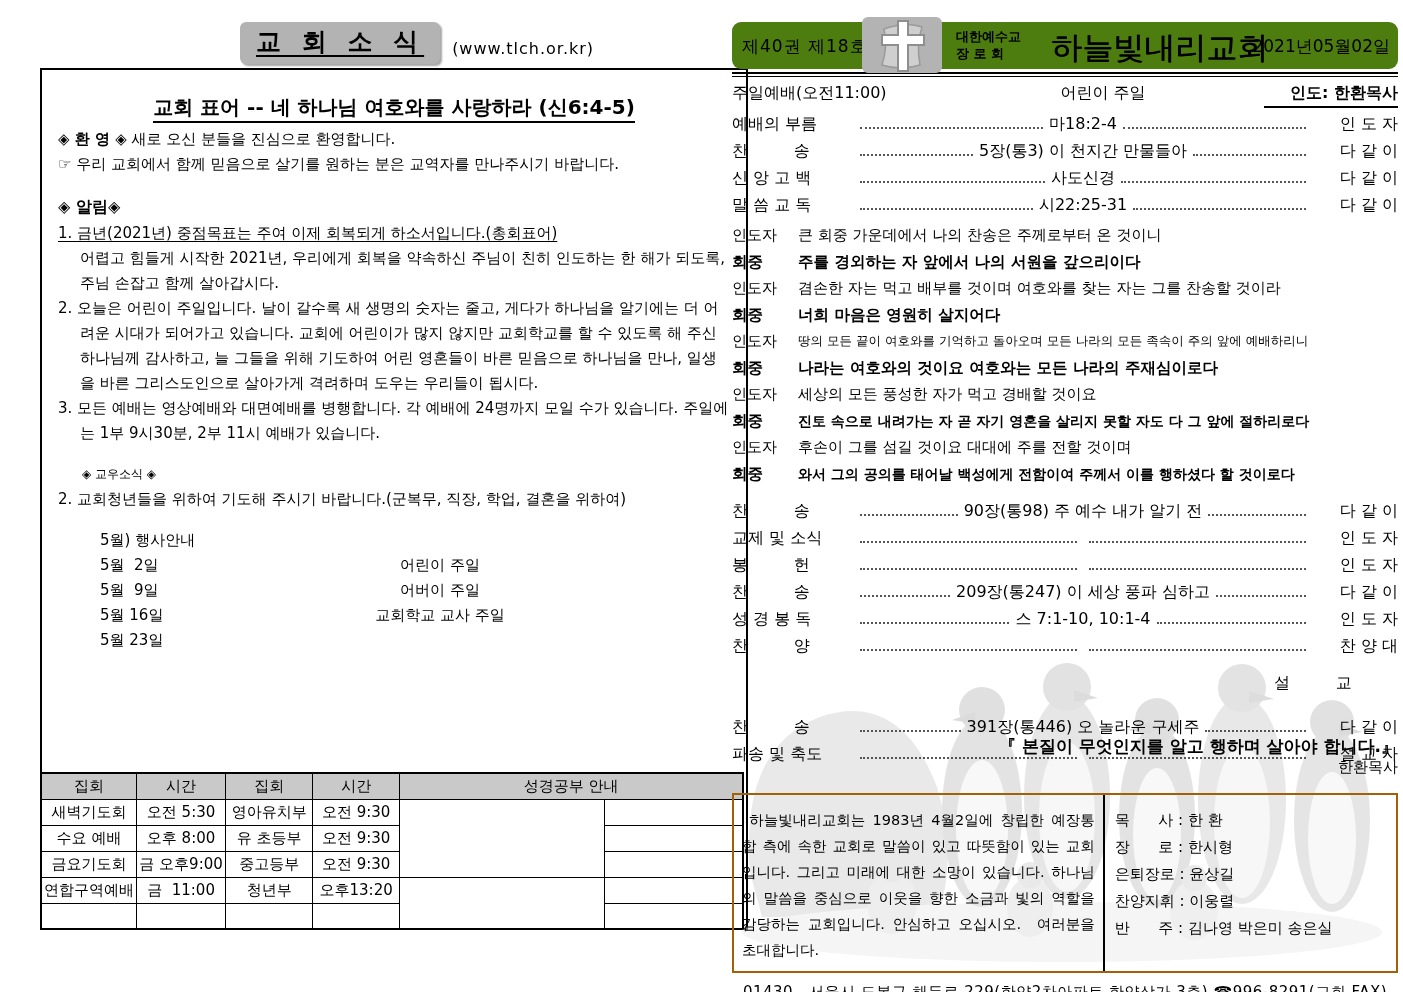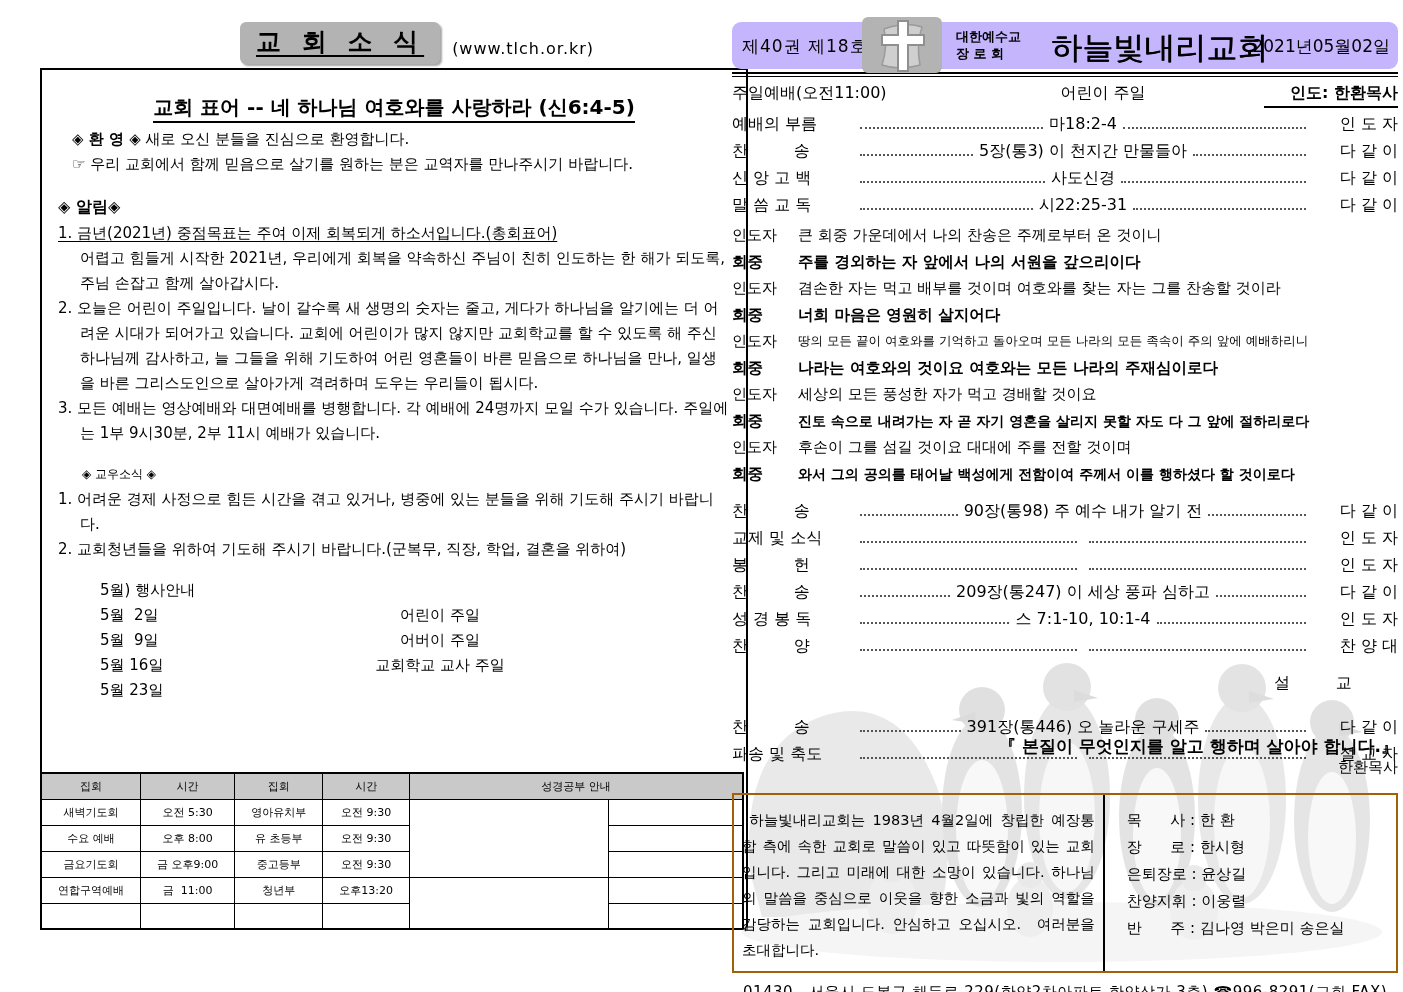--- a/index.html
+++ b/index.html
@@ -17,38 +17,38 @@
   .mast-title {
     display:inline-block; background:#b3b3b3; border-radius:6px; padding:3px 16px 6px;
     font-size:25px; font-weight:bold; letter-spacing:6px; white-space:pre;
     text-decoration:underline; text-underline-offset:5px;
     box-shadow:2px 2px 2px rgba(0,0,0,.35);
   }
   .mast-url { font-size:16px; padding-bottom:6px; letter-spacing:1px; }
   .content-box { position:relative; margin-top:4px; border:2px solid #000; height:862px; padding:0 16px; overflow:hidden; }
   .motto { text-align:center; margin-top:24px; margin-bottom:6px; }
   .motto span { font-size:20px; font-weight:bold; border-bottom:2px solid #000; padding-bottom:2px; }
-  .pline { font-size:15px; line-height:25px; white-space:pre-wrap;margin-left:14px; }
+  .pline { font-size:15px; line-height:25px; white-space:pre-wrap; }
   .sec-head { font-size:16px; font-weight:bold; margin-top:20px; margin-bottom:3px; }
   .item { font-size:15px; line-height:25px; white-space:pre-wrap; }
   .hang { padding-left:22px; text-indent:-22px; }
   .indent { padding-left:22px; }
   .sec-head2 { font-size:12px; font-weight:normal; margin:20px 0 4px 24px; }
   .events { margin-top:16px; margin-left:42px; }
   .ev-head { font-size:15px; line-height:25px; }
   .ev-row { display:flex; font-size:15px; line-height:25px; }
   .ev-date { width:120px; white-space:pre; }
   .ev-name { flex:1; text-align:center; padding-right:70px; white-space:pre; }
   .schedule { position:absolute; left:-2px; right:-2px; bottom:-2px; border-collapse:collapse; table-layout:fixed; border:2px solid #000; }
-  .schedule th, .schedule td { border:1px solid #000; font-size:11px; text-align:center; height:26px; padding:0 16px; white-space:pre; overflow:hidden; }
+  .schedule th, .schedule td { border:1px solid #000; font-size:15px; text-align:center; height:26px; padding:0 2px; white-space:pre; overflow:hidden; }
   .schedule th { background:#c9c9c9; font-weight:normal; }
 
   
   .right-page { position:absolute; left:732px; top:20px; width:666px; height:962px; }
-  .banner { position:relative; background:#c4b5fd; border-radius:9px; height:47px; margin-top:2px; z-index:2; }
+  .banner { position:relative; background:#4d7c0f; border-radius:9px; height:47px; margin-top:2px; z-index:2; }
   .issue { position:absolute; left:10px; top:13px; font-size:17px; letter-spacing:1px; white-space:pre; }
   .logo { position:absolute; left:128px; top:-7px; }
   .denom { position:absolute; left:224px; top:6px; font-size:13px; font-weight:bold; line-height:17px; white-space:pre; }
   .church { position:absolute; left:319px; top:5px; font-size:31px; font-weight:normal; text-shadow:0.7px 0 #000; white-space:pre; }
   .bdate { position:absolute; right:8px; top:13px; font-size:17px; white-space:pre; }
   .double-rule { margin-top:3px; height:5px; border-top:2px solid #000; border-bottom:1px solid #000; position:relative; z-index:1; }
   .svc-head { display:flex; margin-top:3px; font-size:16px; line-height:26px; position:relative; z-index:1; }
   .svc-left { width:210px; white-space:pre; }
   .svc-center { flex:1; text-align:center; white-space:pre; }
   .svc-right { font-weight:bold; border-bottom:2px solid #000; padding-left:26px; white-space:pre; }
@@ -65,21 +65,21 @@
   .read-row .rtext { white-space:nowrap; }
   .read-row.crowd { font-weight:bold; font-size:15.5px; }
   .read-row.sm .rtext { font-size:12.5px; }
   .read-row.md .rtext { font-size:14px; }
   .mt8 { margin-top:8px; }
   .sermon-row { display:flex; align-items:flex-end; margin-top:16px; height:30px; font-size:16px; position:relative; z-index:1;flex-direction:column; }
   .sermon-title { font-size:17px; font-weight:bold; white-space:pre; }
   .sermon-speaker { font-size:15px; white-space:pre; padding-bottom:1px; }
   .info-box { display:flex; border:2px solid #a16207; margin-top:28px; min-height:134px; position:relative; z-index:1; background:transparent; }
   .about-cell { width:56%; border-right:2px solid #000; padding:12px 8px 8px 8px; font-size:14.5px; line-height:26px; text-align:justify; white-space:pre-wrap; }
-  .staff-cell { flex:1; padding:12px 6px 6px 22px; }
+  .staff-cell { flex:1; padding:12px 6px 6px 10px; }
   .staff-line { font-size:15px; line-height:27px; white-space:pre; }
   .footer-line { text-align:center; margin-top:10px; font-size:15px; letter-spacing:.5px; position:relative; z-index:1; white-space:pre; }
   .watermark { position:absolute; left:0; top:552px; z-index:0; }
 </style>
 </head>
 <body>
 
 <div class="left-page">
   <div class="masthead">
     <span class="mast-title">교 회 소 식</span>
@@ -92,21 +92,20 @@
     <p class="pline"><span class="b">◈ 환 영 ◈</span> <span>새로 오신 분들을 진심으로 환영합니다.</span></p>
     <p class="pline">☞ 우리 교회에서 함께 믿음으로 살기를 원하는 분은 교역자를 만나주시기 바랍니다.</p>
 
     <p class="sec-head">◈ 알림◈</p>
     <p class="item"><span class="u">1. 금년(2021년) 중점목표는 주여 이제 회복되게 하소서입니다.(총회표어)</span></p>
     <p class="item indent">어렵고 힘들게 시작한 2021년, 우리에게 회복을 약속하신 주님이 친히 인도하는 한 해가 되도록, 주님 손잡고 함께 살아갑시다.</p>
     <p class="item hang">2. 오늘은 어린이 주일입니다. 날이 갈수록 새 생명의 숫자는 줄고, 게다가 하나님을 알기에는 더 어려운 시대가 되어가고 있습니다. 교회에 어린이가 많지 않지만 교회학교를 할 수 있도록 해 주신 하나님께 감사하고, 늘 그들을 위해 기도하여 어린 영혼들이 바른 믿음으로 하나님을 만나, 일생을 바른 그리스도인으로 살아가게 격려하며 도우는 우리들이 됩시다.</p>
     <p class="item hang">3. 모든 예배는 영상예배와 대면예배를 병행합니다. 각 예배에 24명까지 모일 수가 있습니다. 주일에는 1부 9시30분, 2부 11시 예배가 있습니다.</p>
 
     <p class="sec-head2">◈ 교우소식 ◈</p>
-    <p class="item hang">1. 어려운 경제 사정으로 힘든 시간을 겪고 있거나, 병중에 있는 분들을 위해 기도해 주시기 바랍니다.</p>
     <p class="item hang">2. 교회청년들을 위하여 기도해 주시기 바랍니다.(군복무, 직장, 학업, 결혼을 위하여)</p>
 
     <div class="events">
       <p class="ev-head">5월) 행사안내</p>
       <div class="ev-row">
         <span class="ev-date">5월  2일</span>
         <span class="ev-name">어린이 주일</span>
       </div>
       <div class="ev-row">
         <span class="ev-date">5월  9일</span>

